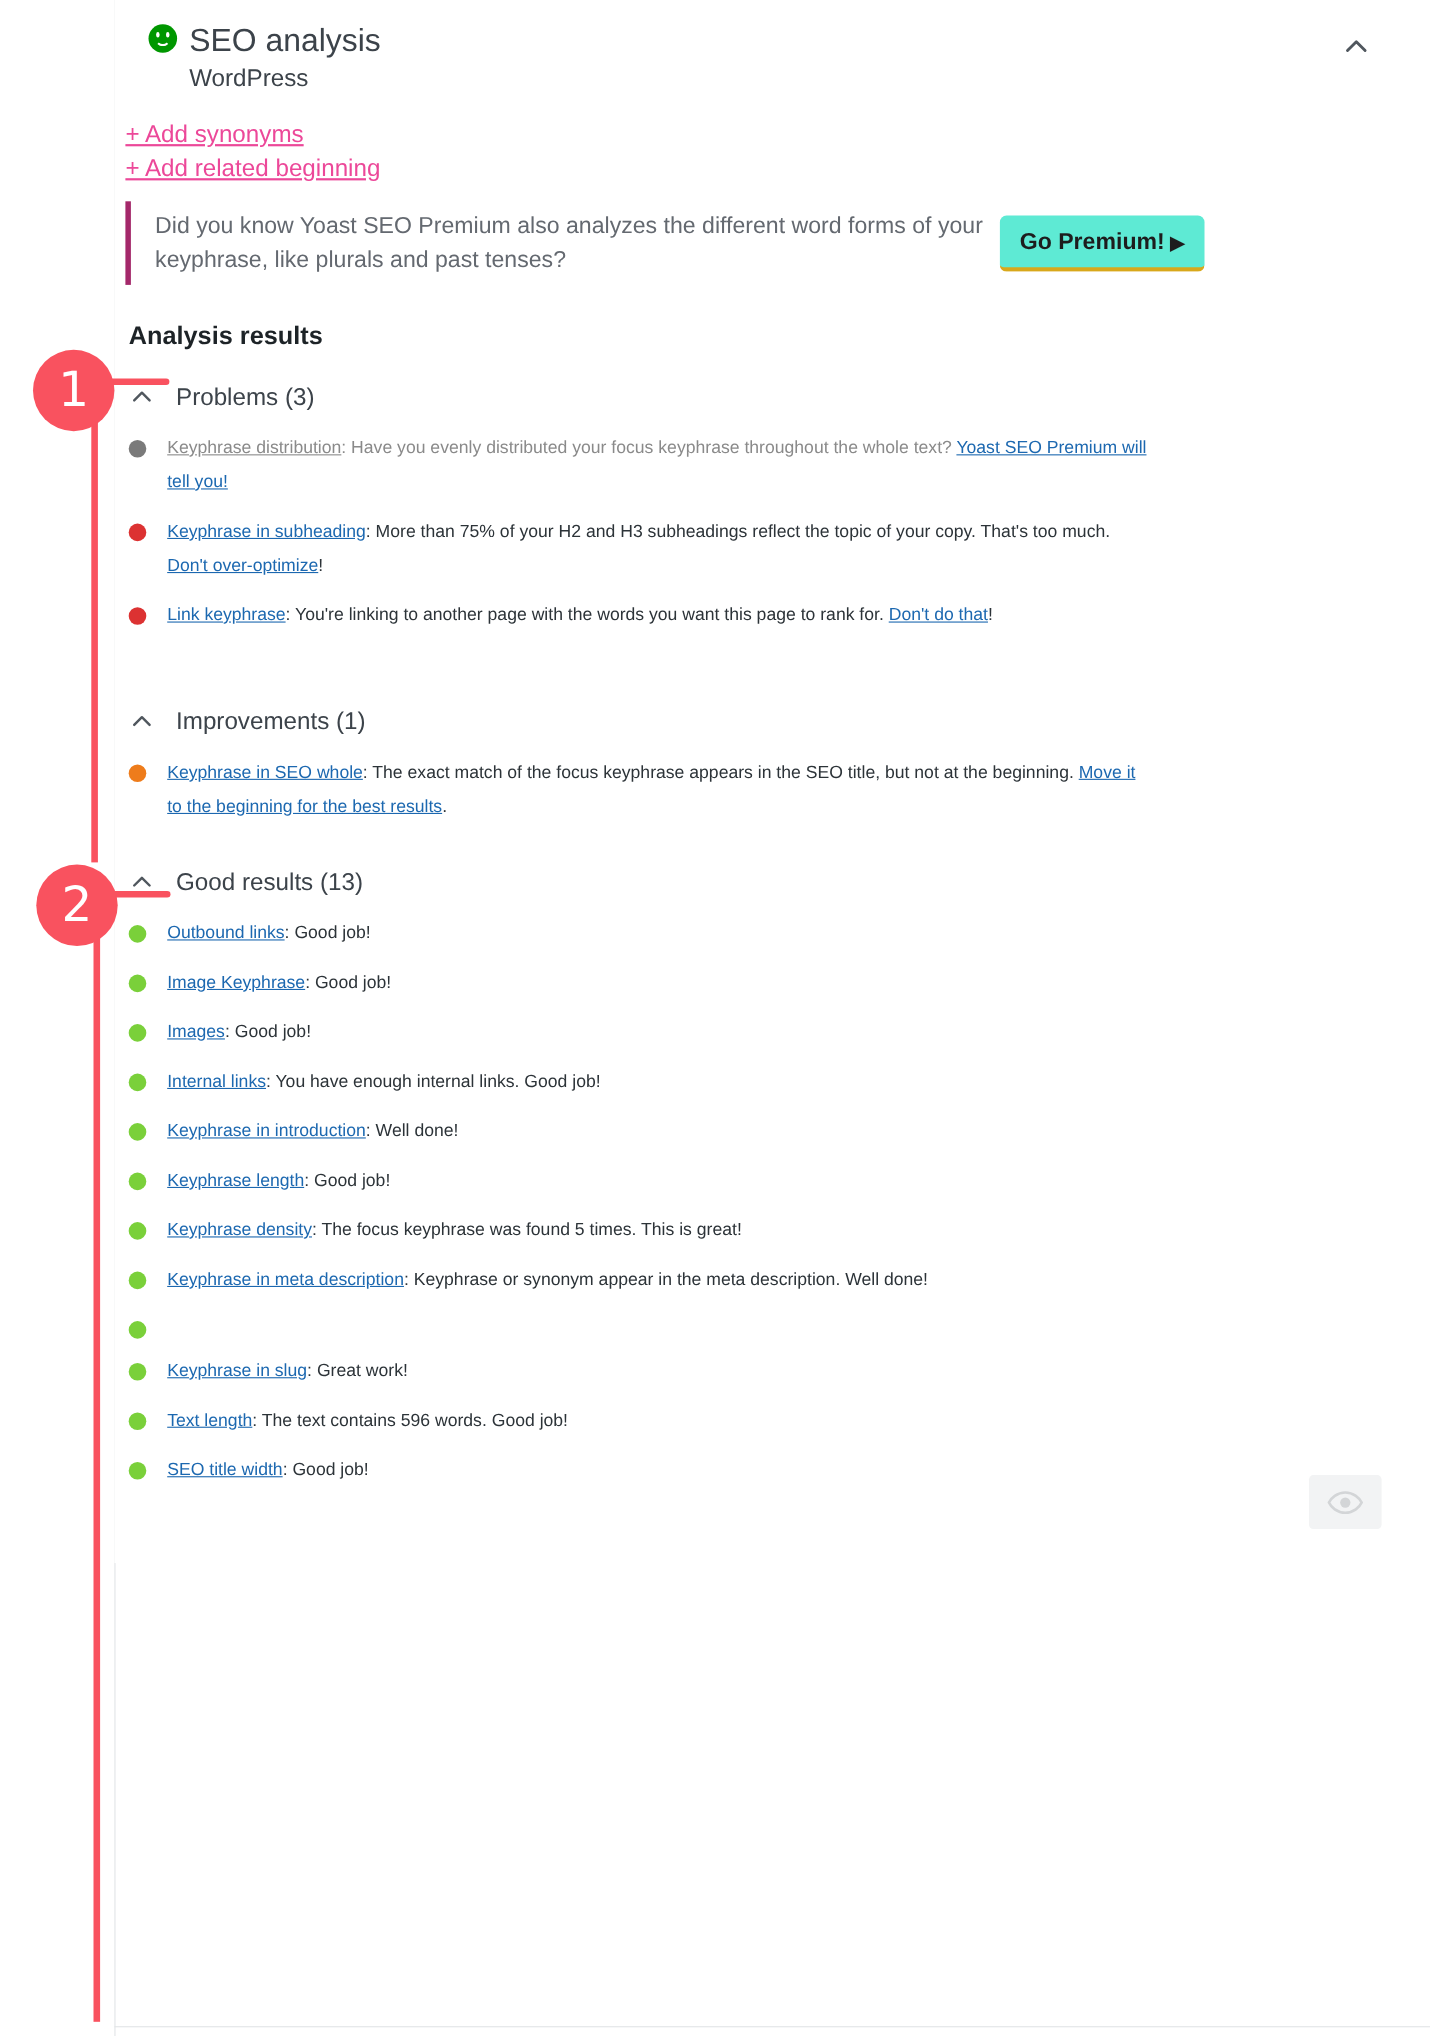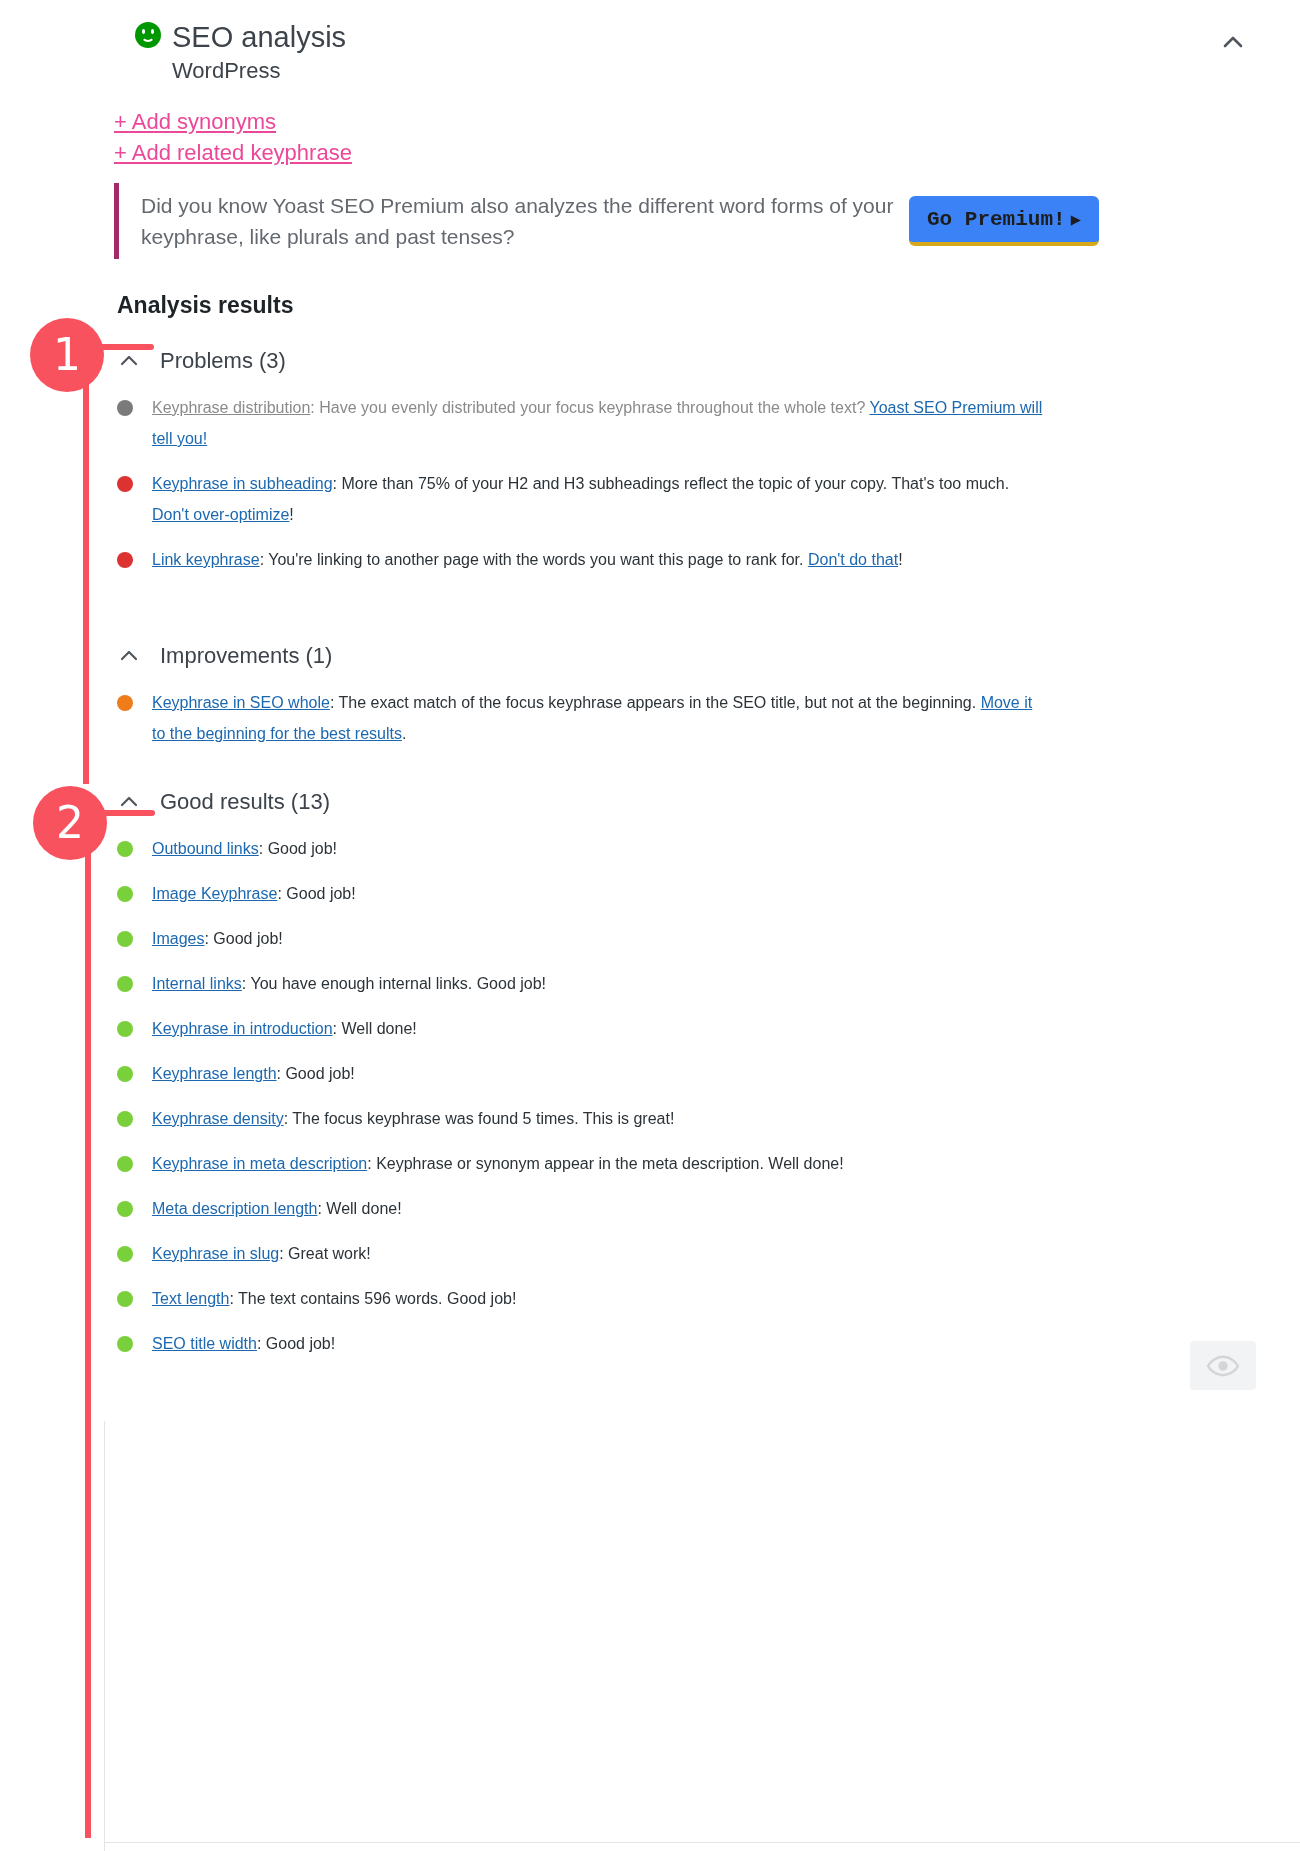--- a/index.html
+++ b/index.html
@@ -149,26 +149,26 @@
     flex: 1 1 auto;
     padding-left: 22px;
     padding-right: 13px;
     font-size: 21px;
     line-height: 31px;
     color: #646970;
     max-width: 755px;
   }
   .upsell-btn {
     flex: 0 0 auto;
-    background: #3b82f6;
+    background: #5eead4;
     color: #1d1d1d;
     border: none;
     border-bottom: 4px solid #d8a81b;
     border-radius: 6px;
-    font-family: Liberation Mono, monospace;
+    font-family: Liberation Sans, sans-serif;
     font-size: 21px;
     font-weight: bold;
     padding: 12px 18px 11px 18px;
     cursor: pointer;
     white-space: nowrap;
     align-self: center;
   }
   .upsell-btn .caret { font-size: 17px; margin-left: 5px; }
 
   
@@ -313,21 +313,21 @@
     <div class="header-subtitle">WordPress</div>
     <div class="collapse-chevron">
       <svg width="28" height="28" viewBox="0 0 28 28" aria-hidden="true">
         <path d="M6 18 L14 10 L22 18" fill="none" stroke="#50575e" stroke-width="2.6" stroke-linecap="round" stroke-linejoin="round"></path>
       </svg>
     </div>
   </div>
 
   <div class="link-stack">
     <a class="plain-link">+ Add synonyms</a>
-    <a class="plain-link">+ Add related keyphrase</a>
+    <a class="plain-link">+ Add related beginning</a>
   </div>
 
   <div class="upsell">
     <div class="upsell-bar"></div>
     <div class="upsell-text">Did you know Yoast SEO Premium also analyzes the different word forms of your keyphrase, like plurals and past tenses?</div>
     <button class="upsell-btn">
       <span>Go Premium!</span><span class="caret">▶</span>
     </button>
   </div>
 
@@ -412,21 +412,20 @@
         <div class="result-item">
           <span class="bullet green"></span>
           <div class="result-text"><a class="title-link">Keyphrase density</a>: The focus keyphrase was found 5 times. This is great!</div>
         </div>
         <div class="result-item">
           <span class="bullet green"></span>
           <div class="result-text"><a class="title-link">Keyphrase in meta description</a>: Keyphrase or synonym appear in the meta description. Well done!</div>
         </div>
         <div class="result-item">
           <span class="bullet green"></span>
-          <div class="result-text"><a class="title-link">Meta description length</a>: Well done!</div>
         </div>
         <div class="result-item">
           <span class="bullet green"></span>
           <div class="result-text"><a class="title-link">Keyphrase in slug</a>: Great work!</div>
         </div>
         <div class="result-item">
           <span class="bullet green"></span>
           <div class="result-text"><a class="title-link">Text length</a>: The text contains 596 words. Good job!</div>
         </div>
         <div class="result-item">

